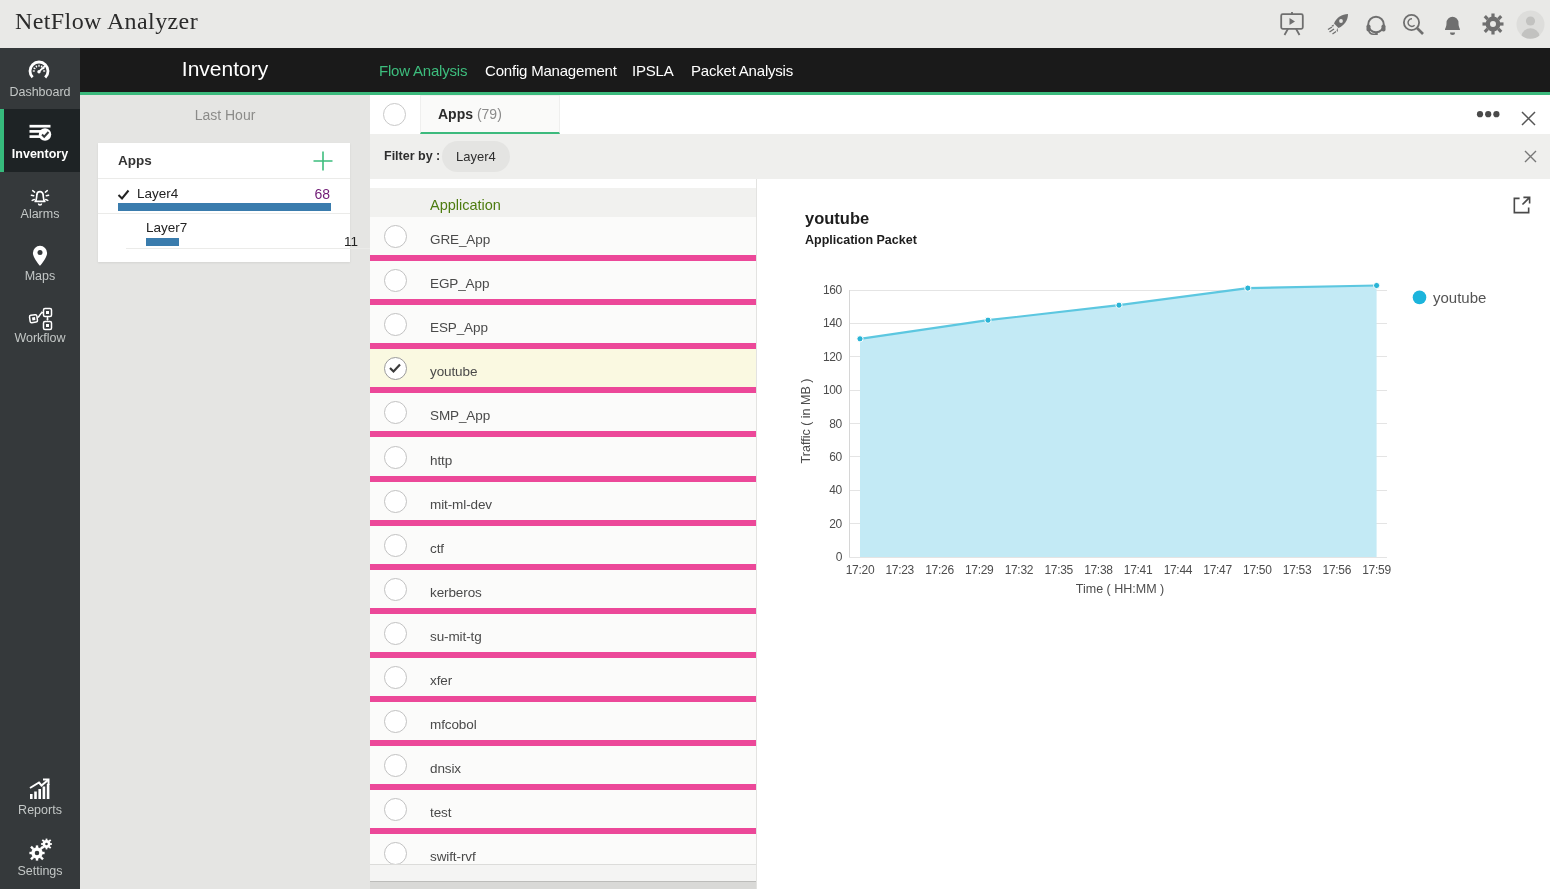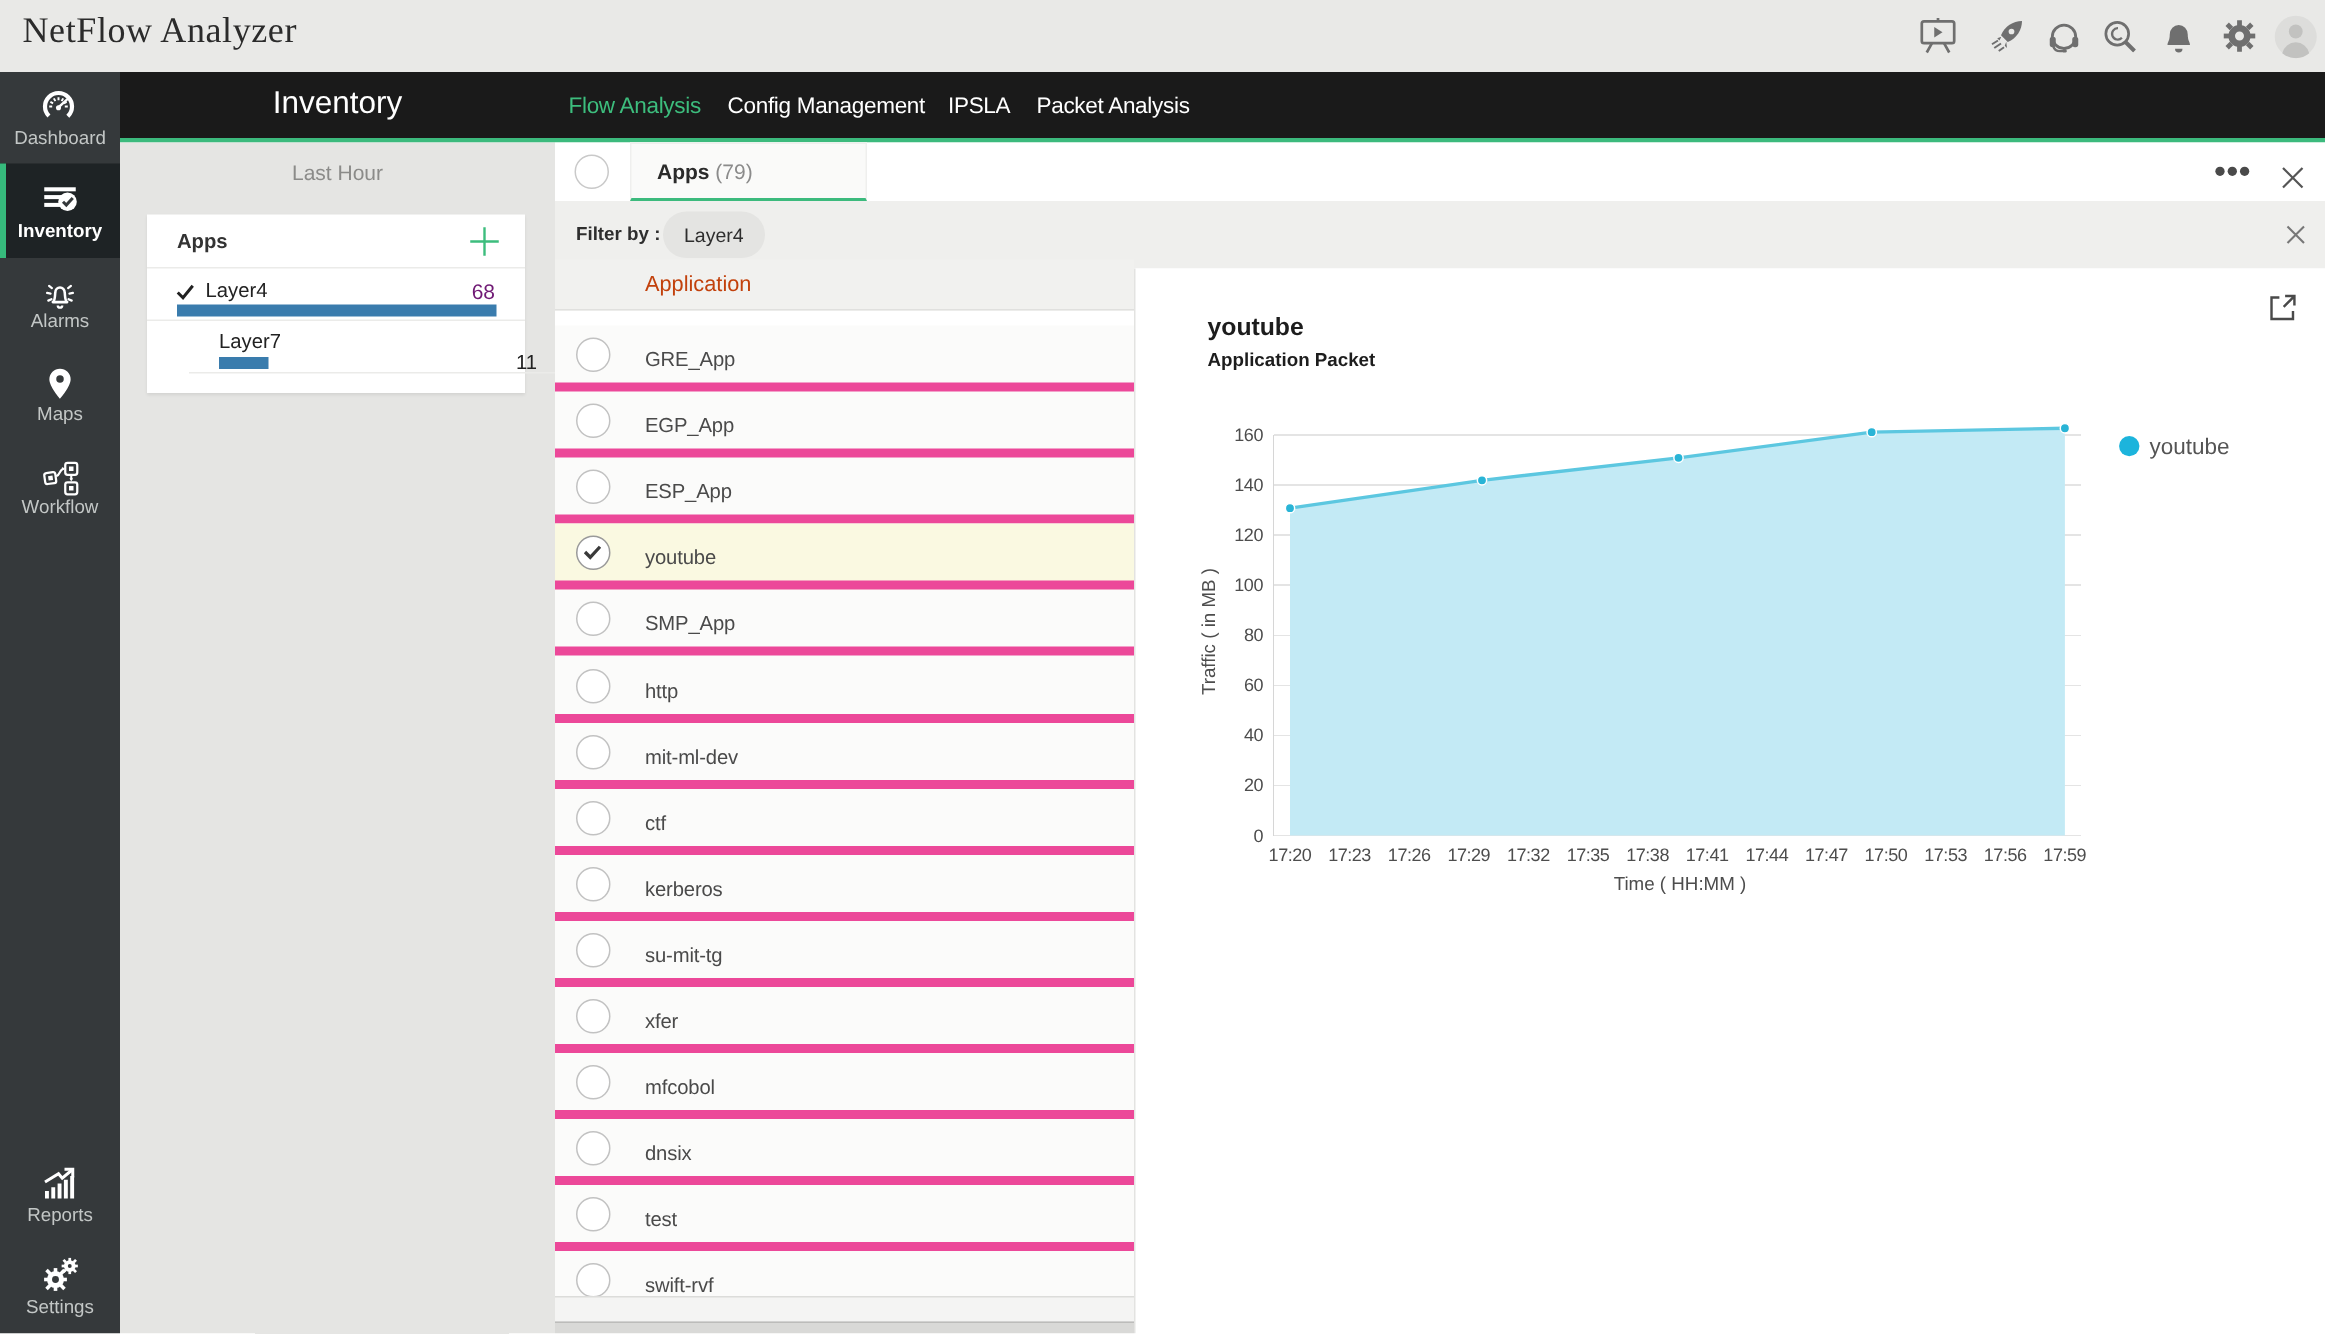--- a/index.html
+++ b/index.html
@@ -23,21 +23,21 @@
 #greenline { left:80px; top:92px; width:1470px; height:3px; background:#3cba7d; }
 
 
 #leftpanel { left:80px; top:95px; width:290px; height:794px; background:#e5e5e3; }
 #lasthour { left:80px; top:107px; width:290px; text-align:center; color:#8b8b89; font-size:14px; }
 #appscard { left:98px; top:143px; width:252px; height:119px; background:#fff; box-shadow:0 1px 2px rgba(0,0,0,0.08); }
 
 
 #tabrow { left:370px; top:95px; width:1180px; height:39px; background:#fff; }
 #filterrow { left:370px; top:134px; width:1180px; height:45px; background:#efefed; }
-#appheader { left:370px; top:173px; width:386px; height:34px; background:#f1f1ef; border-bottom:1px solid #e0e0de; color:#c2410c; font-size:14.5px; line-height:34px; padding-left:60px; }
+#appheader { left:370px; top:188px; width:386px; height:34px; background:#f1f1ef; border-bottom:1px solid #e0e0de; color:#4d7c0f; font-size:14.5px; line-height:34px; padding-left:60px; }
 
 
 #list { left:370px; top:217px; width:386px; height:647px; background:#fbfbfa; overflow:hidden; }
 .row { position:absolute; left:0; width:386px; height:44.1px; border-bottom:6px solid #ec4899; color:#4a4a4a; font-size:13.5px; letter-spacing:-0.1px; }
 .row .nm { position:absolute; left:60px; top:16px; line-height:14px; }
 .circ { position:absolute; left:13.5px; top:8px; width:23px; height:23px; border-radius:50%; border:1.4px solid #c2c2c2; background:#fff; }
 .rowsel { background:#faf9e1; }
 #listfooter { left:370px; top:864px; width:386px; height:17px; background:#f4f4f3; border-top:1px solid #dcdcda; }
 
 
@@ -230,21 +230,21 @@
     </div>
     <div style="position:absolute; left:0; top:71px; width:252px; height:35px; border-bottom:1px solid #ebebe9;margin-left:28px;">
       <span style="position:absolute; left:20px; top:6px; font-size:13.5px; color:#222;">Layer7</span>
       <span style="position:absolute; right:20px; top:20px; font-size:13.5px; color:#222;">11</span>
       <div style="position:absolute; left:20px; top:24px; width:33px; height:8px; background:#3a7cad;"></div>
     </div>
   </div>
 
   <div id="tabrow" class="abs">
     <div style="position:absolute; left:13px; top:8px; width:23px; height:23px; border-radius:50%; border:1.5px solid #c9c9c9; background:#fff;"></div>
-    <div style="position:absolute; left:50px; top:0; width:158px; height:39px; background:#fafaf9; border:1px solid #efefee; border-bottom:2px solid #3cba7d; font-size:14px; line-height:37px;">
+    <div style="position:absolute; left:50px; top:0; width:140px; height:39px; background:#fafaf9; border:1px solid #efefee; border-bottom:2px solid #3cba7d; font-size:14px; line-height:37px;">
       <span style="margin-left:17px; font-weight:700; color:#2b2b2b;">Apps</span> <span style="color:#8b8b8b;">(79)</span>
     </div>
     <svg style="position:absolute; left:1106px; top:15px;" width="26" height="9" viewBox="0 0 26 9">
         <circle cx="4" cy="4.2" r="3.1" fill="#4a4a4a"></circle>
         <circle cx="12.2" cy="4.2" r="3.1" fill="#4a4a4a"></circle>
         <circle cx="20.4" cy="4.2" r="3.1" fill="#4a4a4a"></circle>
       </svg>
     <svg style="position:absolute; left:1151px; top:16px;" width="15" height="15" viewBox="0 0 15 15">
         <path d="M1 1 L14 14 M14 1 L1 14" stroke="#555" stroke-width="1.5"></path>
       </svg>

